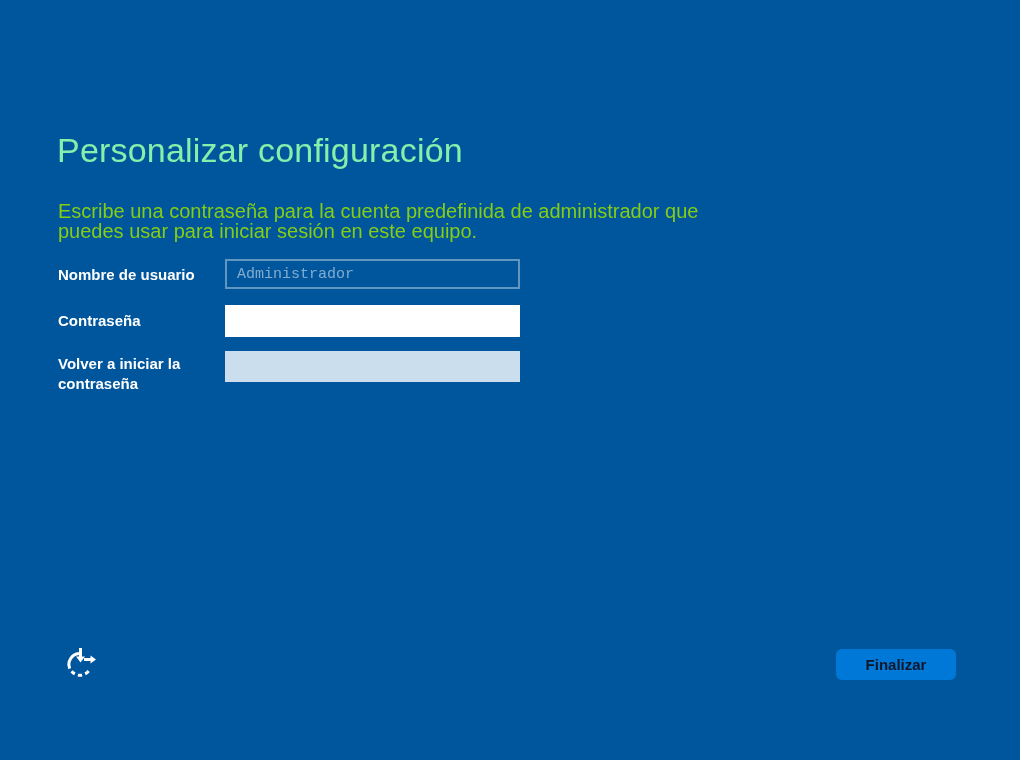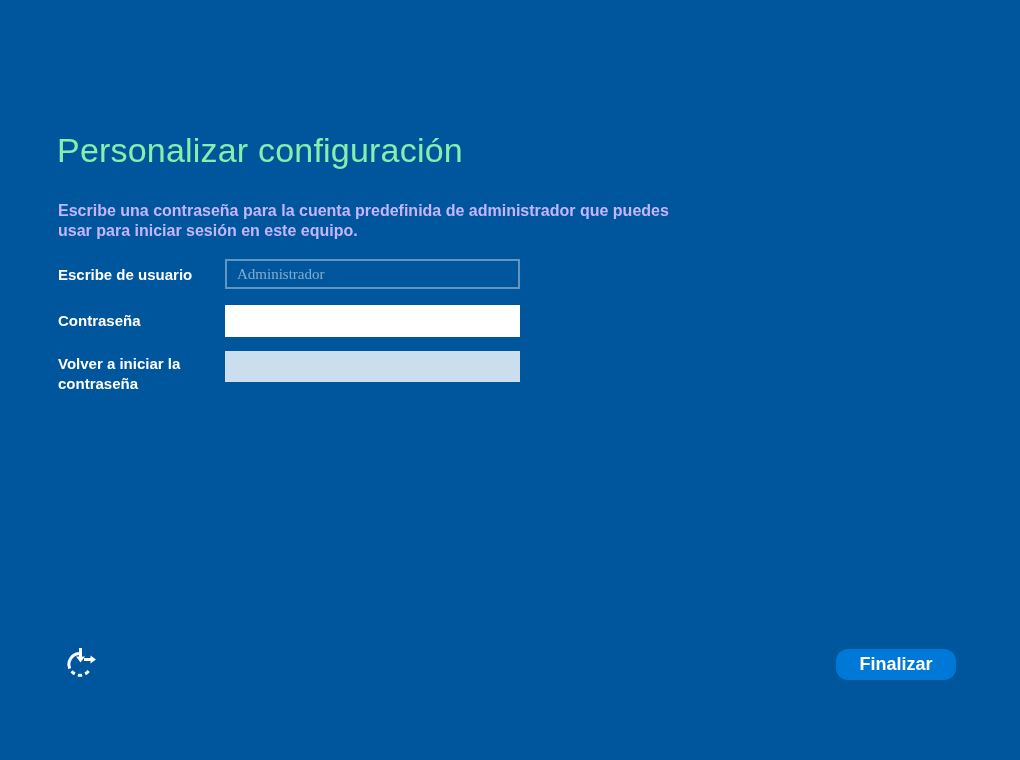--- a/index.html
+++ b/index.html
@@ -21,24 +21,23 @@
     font-size: 34px;
     font-weight: 300;
     color: #86efac;
     letter-spacing: 0.2px;
   }
   .page-description {
     position: absolute;
     left: 58px;
     top: 201px;
     width: 648px;
-    font-size: 16px;
+    font-size: 20px;
     line-height: 20px;
-    color: #c4b5fd;
-    font-weight: bold;
+    color: #84cc16;
   }
   .form-row { position: absolute; left: 0; width: 1020px; }
   .row-username { top: 259px; }
   .row-password { top: 305px; }
   .row-confirm  { top: 351px; }
   .field-label {
     position: absolute;
     left: 58px;
     width: 152px;
     font-size: 15px;
@@ -50,21 +49,21 @@
   .row-password .field-label { top: 6px; }
   .row-confirm .field-label  { top: 3px; }
   .text-input {
     position: absolute;
     left: 225px;
     top: 0;
     width: 295px;
     height: 31px;
     border: none;
     outline: none;
-    font-family: Liberation Serif, serif;
+    font-family: Liberation Mono, monospace;
     font-size: 15px;
     padding: 0 10px;
     border-radius: 0;
   }
   .input-username {
     background: transparent;
     border: 2px solid rgba(255,255,255,0.38);
     color: rgba(255,255,255,0.55);
     height: 30px;
   }
@@ -96,39 +95,39 @@
     justify-content: center;
   }
   .finish-button {
     position: absolute;
     left: 836px;
     top: 649px;
     width: 120px;
     height: 31px;
     background: var(--accent, #0078D7);
     border: none;
-    color: #ffffff;
+    color: #0f172a;
     font-family: "Liberation Sans", sans-serif;
-    font-size: 18px;
+    font-size: 15px;
     font-weight: 700;
     cursor: pointer;
-    border-radius: 12px;
+    border-radius: 6px;
   }
 </style>
 </head>
 <body>
 
 <div class="screen">
 
   <h1 class="page-title">Personalizar configuración</h1>
 
   <p class="page-description">Escribe una contraseña para la cuenta predefinida de administrador que puedes usar para iniciar sesión en este equipo.</p>
 
   <div class="form-row row-username">
-    <label class="field-label">Escribe de usuario</label>
+    <label class="field-label">Nombre de usuario</label>
     <input class="text-input input-username" type="text" placeholder="Administrador" style="">
   </div>
 
   <div class="form-row row-password">
     <label class="field-label">Contraseña</label>
     <input class="text-input input-password" type="password" style="">
   </div>
 
   <div class="form-row row-confirm">
     <label class="field-label">Volver a iniciar la contraseña</label>

